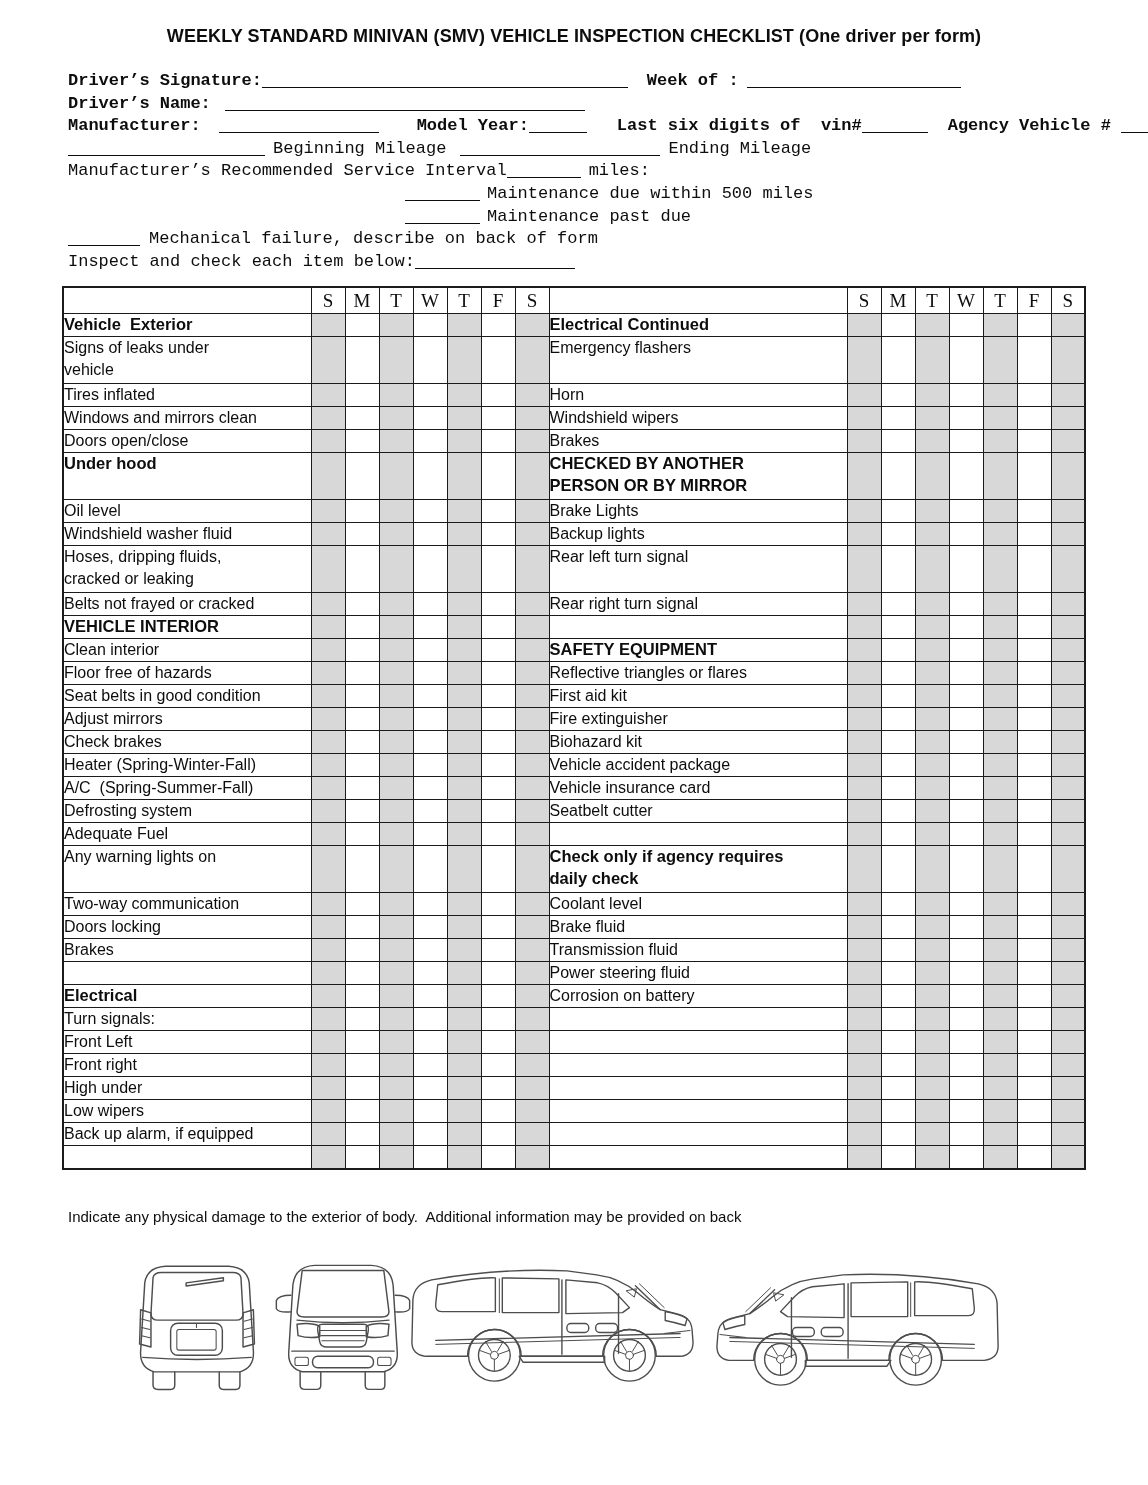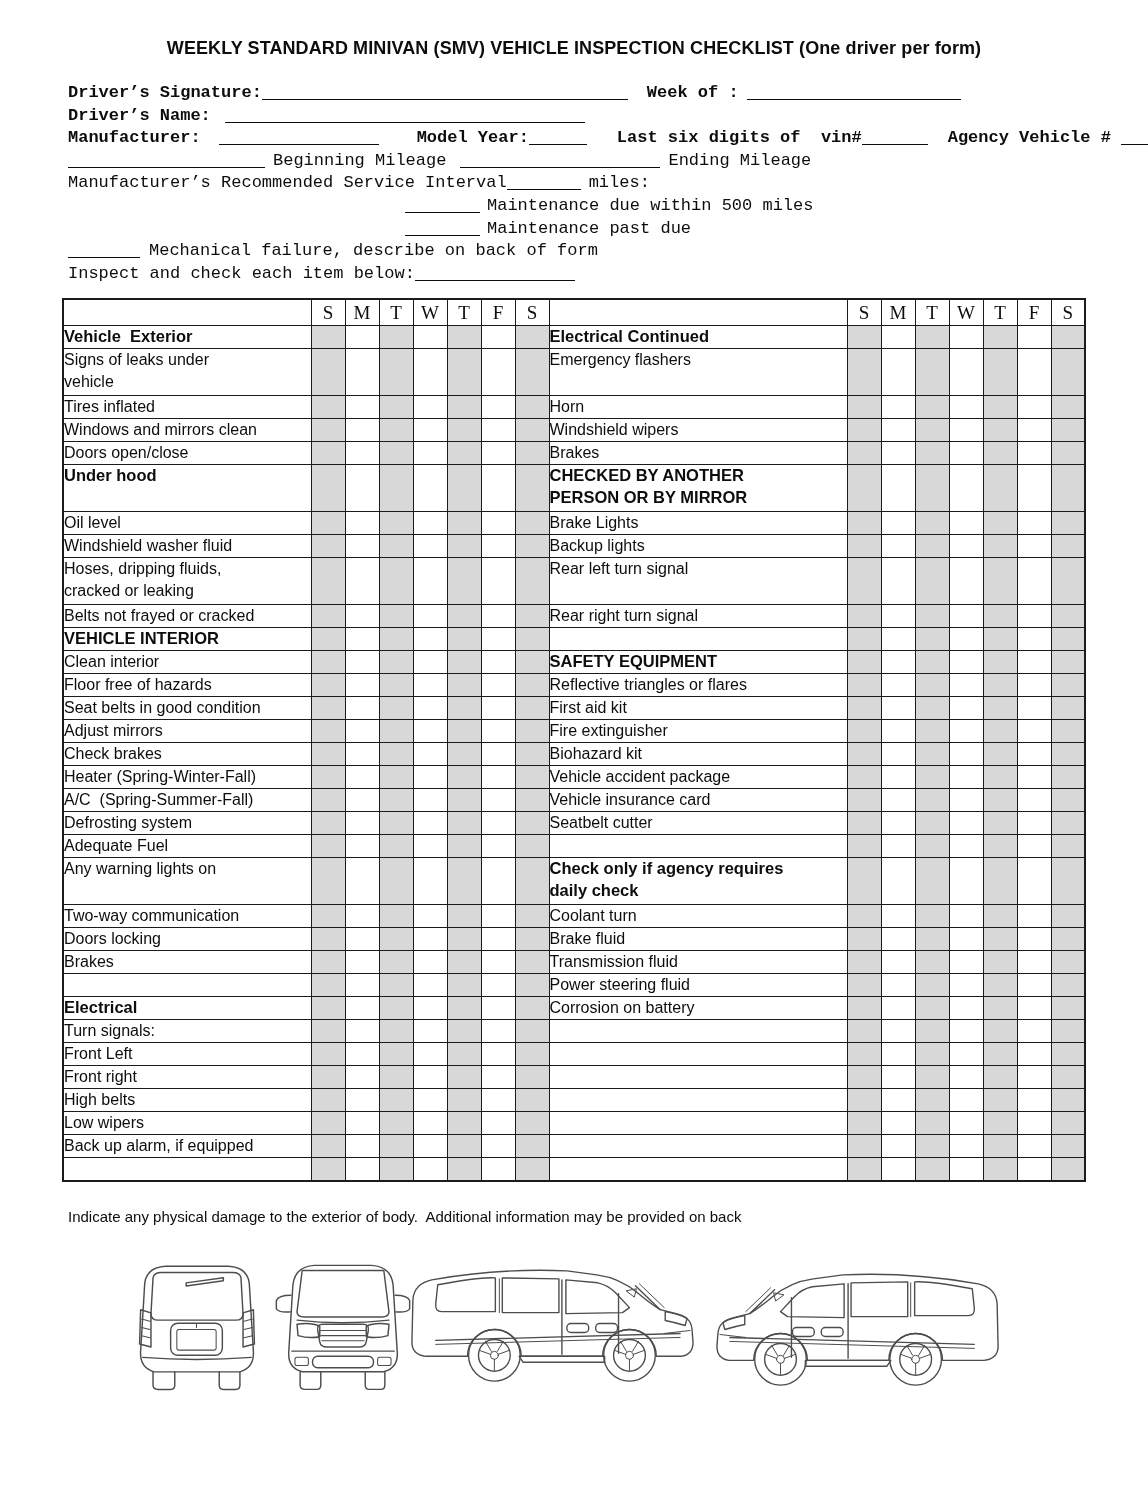--- a/index.html
+++ b/index.html
@@ -1,21 +1,21 @@
 <!DOCTYPE html>
 <html style="--shaded: #d8d8d8; --border-c: #1b1b1b;"><head>
 <meta charset="utf-8">
 <style>
   html,body{margin:0;padding:0;background:#e8e8e8;}
   .page{
     position:relative;width:1148px;height:1485px;background:#fff;
     font-family:"Liberation Sans", sans-serif;color:#0d0d0d;overflow:hidden;
     margin:0 auto;
   }
-  .content{position:absolute;left:0;top:12px;width:1148px;}
+  .content{position:absolute;left:0;top:0;width:1148px;}
   .doc-title{
     text-align:center;font-weight:bold;font-size:18px;margin-top:26px;
     white-space:pre;letter-spacing:0.1px;
   }
   .form-area{margin:22px 0 0 68px;font-size:17px;line-height:22.6px;}
   .fline{white-space:nowrap;height:22.6px;}
   .lbl{white-space:pre;font-family:Liberation Mono, monospace;}
   .b{font-weight:bold;}
   .uline{
     display:inline-block;border-bottom:1.7px solid #0d0d0d;height:14px;
@@ -502,21 +502,21 @@
           </tr>
           <tr class="r">
             <td class="item">Two-way communication</td>
             <td class="check shaded"></td>
             <td class="check"></td>
             <td class="check shaded"></td>
             <td class="check"></td>
             <td class="check shaded"></td>
             <td class="check"></td>
             <td class="check shaded"></td>
-            <td class="item">Coolant turn</td>
+            <td class="item">Coolant level</td>
             <td class="check shaded"></td>
             <td class="check"></td>
             <td class="check shaded"></td>
             <td class="check"></td>
             <td class="check shaded"></td>
             <td class="check"></td>
             <td class="check shaded"></td>
           </tr>
           <tr class="r">
             <td class="item">Doors locking</td>
@@ -638,21 +638,21 @@
             <td class="item"></td>
             <td class="check shaded"></td>
             <td class="check"></td>
             <td class="check shaded"></td>
             <td class="check"></td>
             <td class="check shaded"></td>
             <td class="check"></td>
             <td class="check shaded"></td>
           </tr>
           <tr class="r">
-            <td class="item">High belts</td>
+            <td class="item">High under</td>
             <td class="check shaded"></td>
             <td class="check"></td>
             <td class="check shaded"></td>
             <td class="check"></td>
             <td class="check shaded"></td>
             <td class="check"></td>
             <td class="check shaded"></td>
             <td class="item"></td>
             <td class="check shaded"></td>
             <td class="check"></td>

